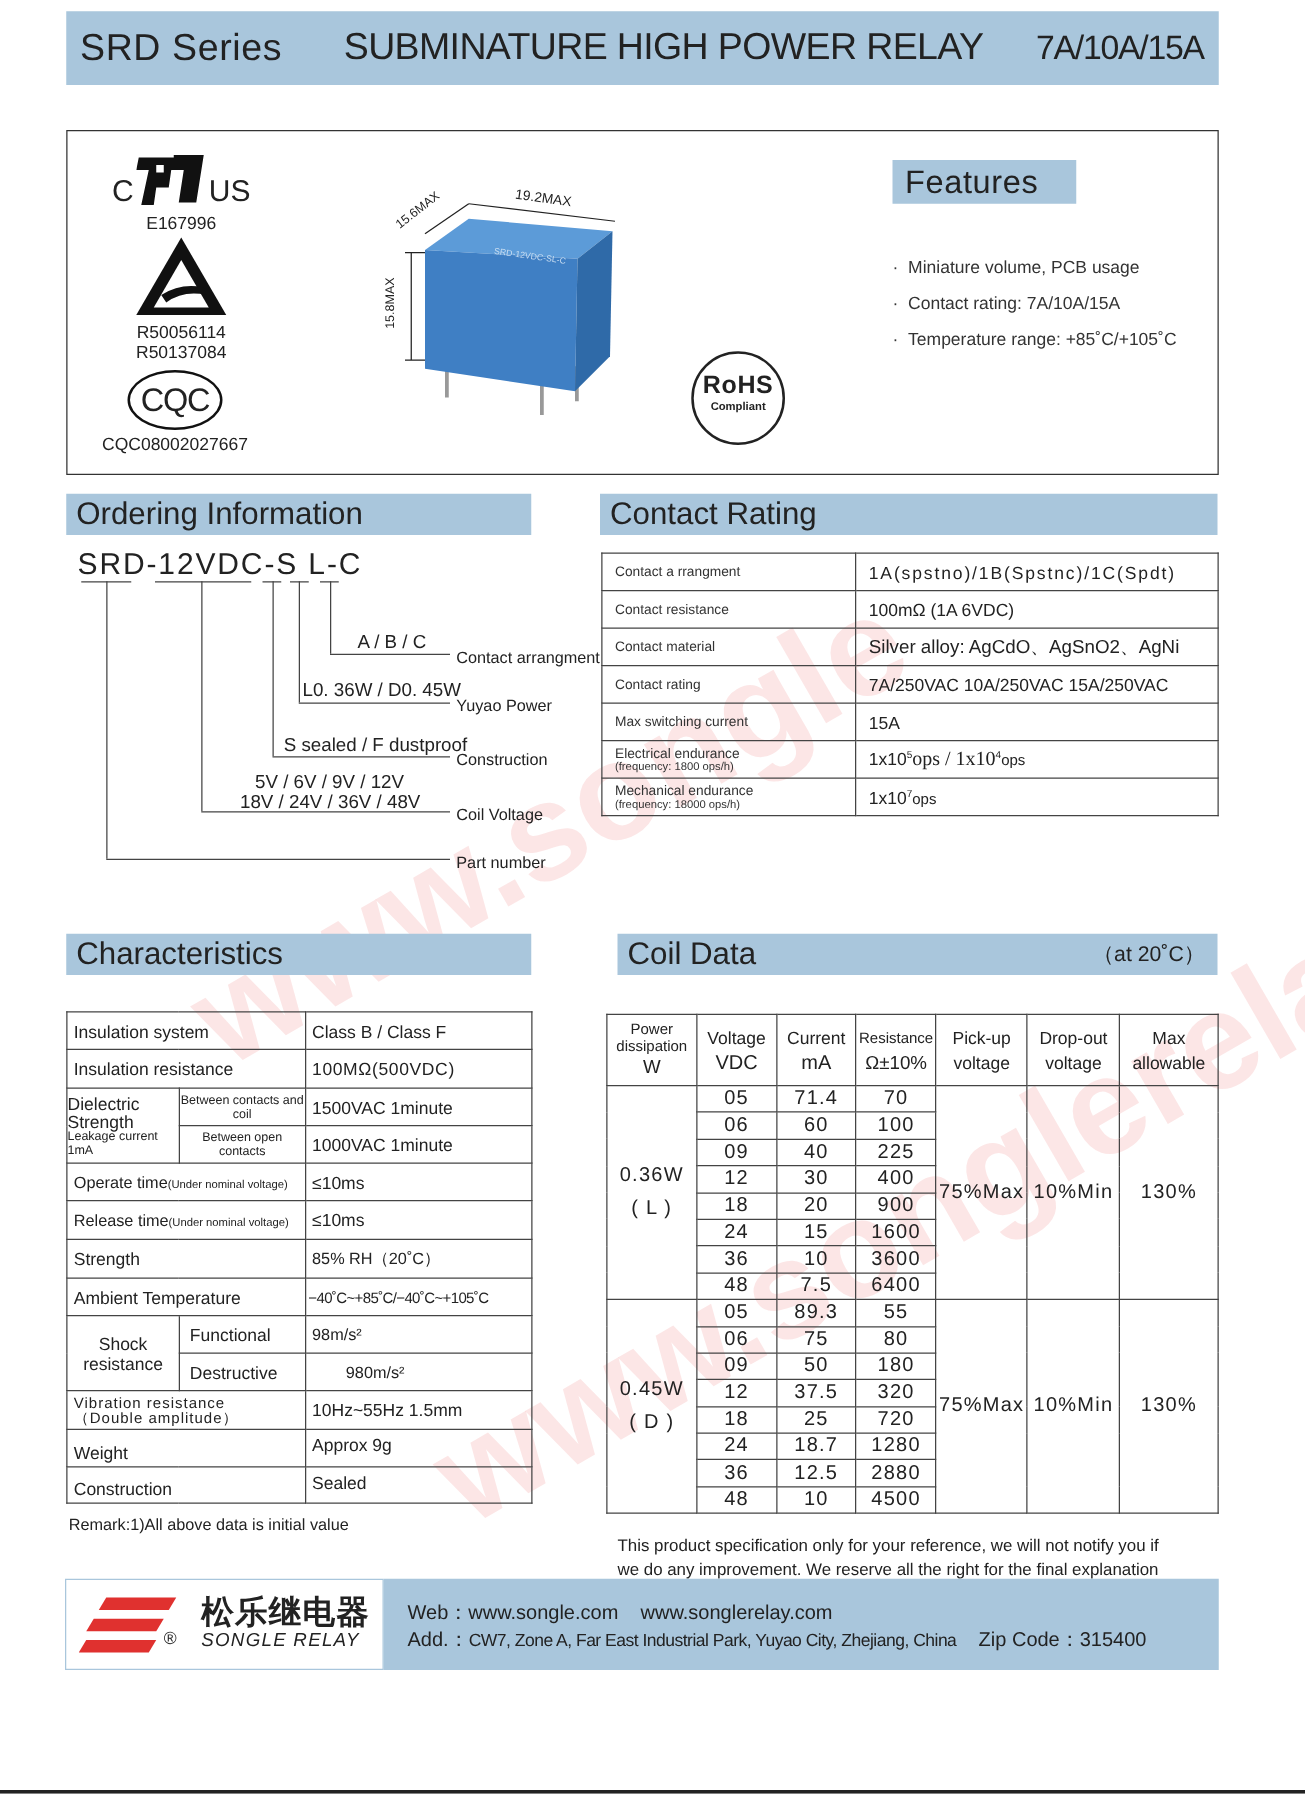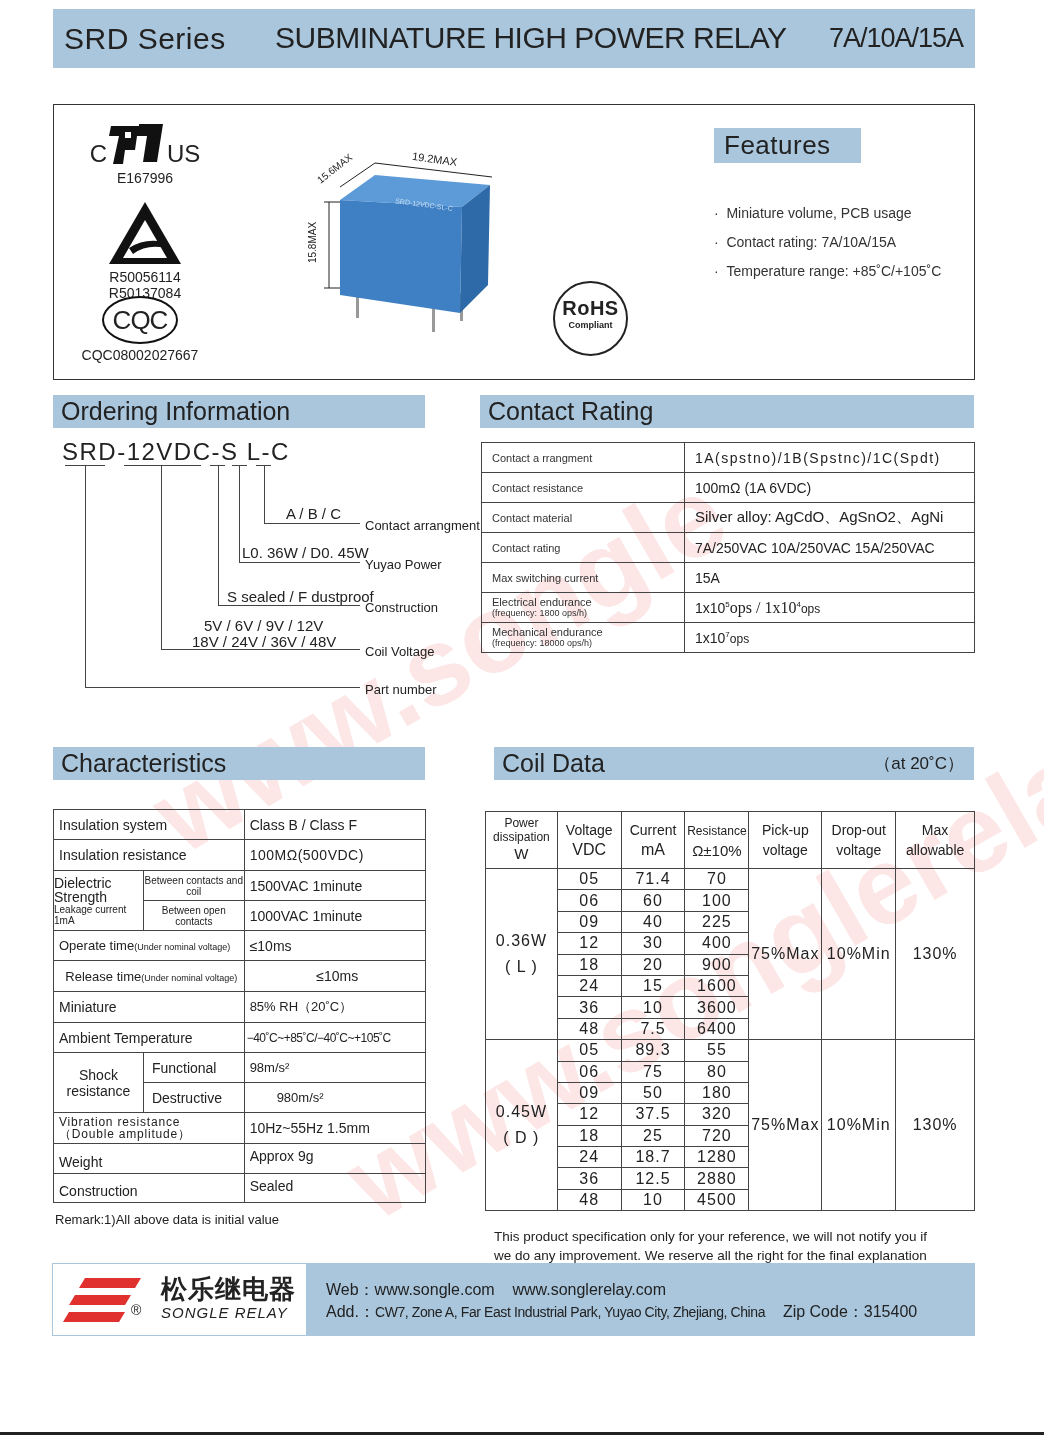--- a/index.html
+++ b/index.html
@@ -62,21 +62,21 @@
     <span style="font-size:24px; margin-right:2px;">C</span>
     <svg width="56" height="46" viewBox="0 0 56 46">
       <path d="M2 4 L30 4 L30 2 L54 2 L48 40 L34 40 L38 14 L28 14 L26 28 L16 28 L14 42 L4 42 L10 14 L0 14 Z" fill="#111"></path>
       <rect x="16" y="10" width="6" height="6" fill="#fff"></rect>
     </svg>
     <span style="font-size:24px; margin-left:2px;">US</span>
   </div>
   <div style="margin-top:2px;">E167996</div>
 </div>
 
-<div class="cert" style="left:85px; top:200px; width:120px;">
+<div class="cert" style="left:85px; top:188px; width:120px;">
   <svg width="76" height="66" viewBox="0 0 76 66">
     <polygon points="38,2 74,64 2,64" fill="#111"></polygon>
     <polygon points="38,20 60,58 16,58" fill="#fff"></polygon>
     <path d="M22 48 Q38 38 56 42 L58 48 Q40 44 26 54 Z" fill="#111"></path>
   </svg>
   <div style="margin-top:0px;">R50056114</div>
   <div>R50137084</div>
 </div>
 
 <div class="cert" style="left:70px; top:296px; width:140px;">
@@ -212,26 +212,26 @@
     <td>1500VAC 1minute</td>
   </tr>
   <tr style="height:30px;">
     <td class="sm">Between open contacts</td>
     <td>1000VAC 1minute</td>
   </tr>
   <tr style="height:30px;">
         <td colspan="2" style="font-size:13px;"><span>Operate time</span><span style="font-size:9px;">(Under nominal voltage)</span></td>
         <td>≤10ms</td>
       </tr>
-  <tr style="height:31px;text-align:center;">
+  <tr style="height:31px;">
         <td colspan="2" style="font-size:13px;"><span>Release time</span><span style="font-size:9px;">(Under nominal voltage)</span></td>
         <td>≤10ms</td>
       </tr>
   <tr style="height:31px;">
-        <td colspan="2">Miniature</td>
+        <td colspan="2">Strength</td>
         <td style="font-size:13px;">85% RH（20˚C）</td>
       </tr>
   <tr style="height:30px;">
         <td colspan="2">Ambient Temperature</td>
         <td style="font-size:12px; padding-left:2px; letter-spacing:-0.5px;">−40˚C~+85˚C/−40˚C~+105˚C</td>
       </tr>
   <tr style="height:30px;">
     <td rowspan="2" style="text-align:center; padding:0 8px;">Shock resistance</td>
     <td style="padding-left:8px;">Functional</td>
     <td style="font-size:13px;">98m/s²</td>

